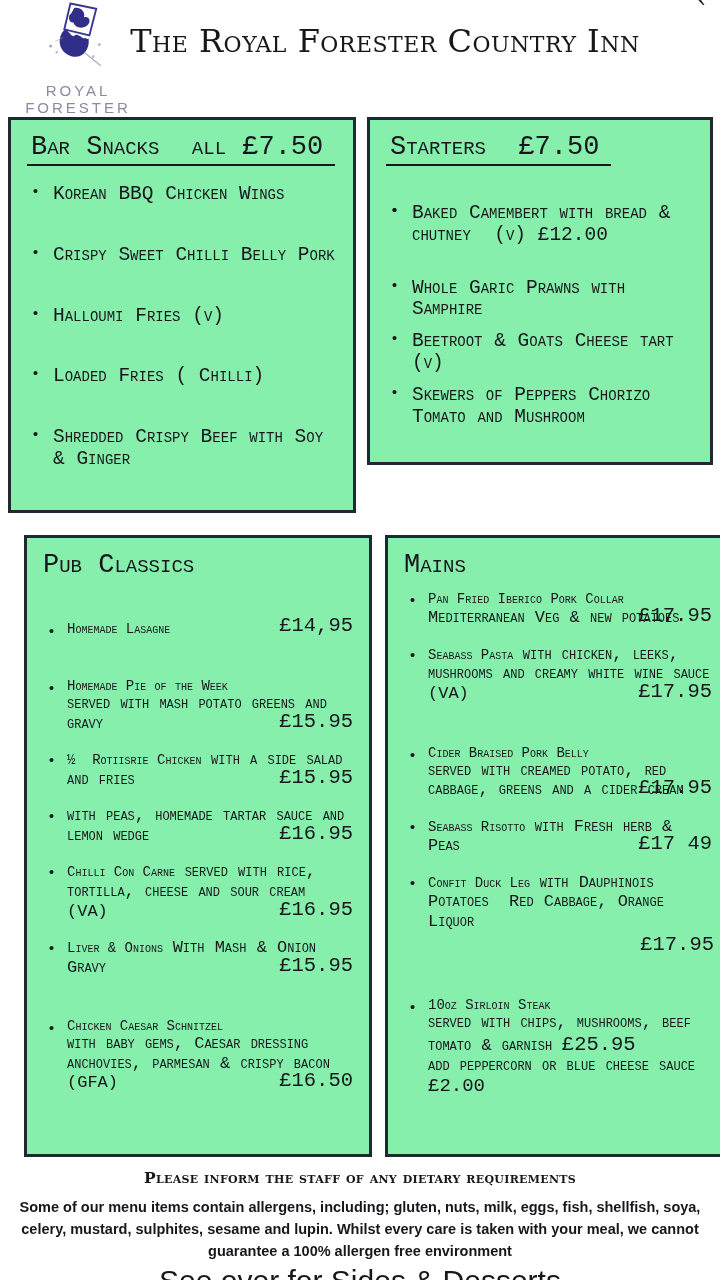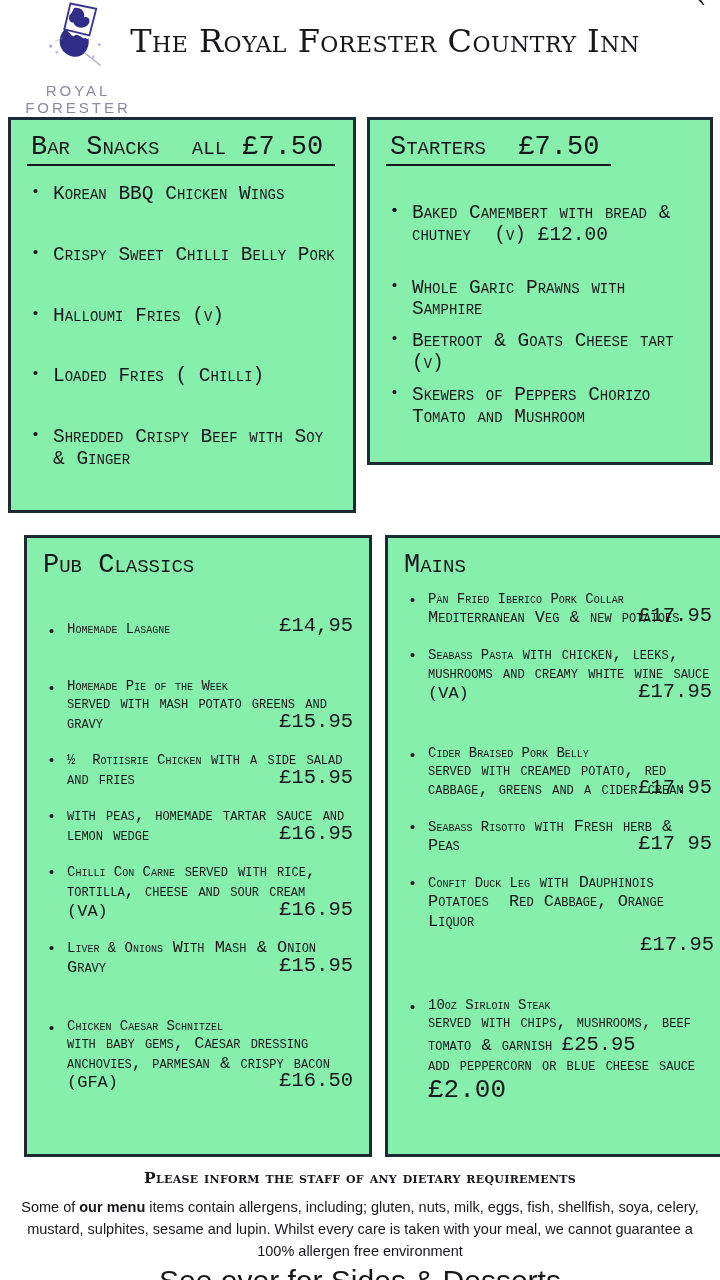--- a/index.html
+++ b/index.html
@@ -52,21 +52,21 @@
   
   .dish-list li { position:relative; padding-left:26px; line-height:1.15; margin-bottom:17px; }
   .dish-list .bullet { top:3px; }
   .dname { font-size:14px; white-space:pre-wrap;margin-top:41px; }
   .nb .dname { display:block; }
   .ddesc { font-size:17px; white-space:pre-wrap; }
   .dprice { font-size:20.5px; white-space:pre-wrap; position:absolute; right:2px; bottom:0; }
   .price-line .dprice { position:static; display:block; text-align:right; margin-top:1px; }
   .price-inline .dprice { position:static; }
   .dnote { display:block; font-size:17px; }
-  .dnote-price { font-size:26px; }
+  .dnote-price { font-size:19px; }
 
   
   .footer { position:absolute; left:0; top:1168px; width:720px; text-align:center; }
   .notice { font-variant:small-caps; font-weight:bold; font-size:15.5px; letter-spacing:0.3px; }
   .allergen { font-family:"Liberation Sans", sans-serif; font-size:14.5px; line-height:1.5;
               width:704px; margin:10px auto 0 auto; }
   .see-over { font-family:"Liberation Sans", sans-serif; font-size:30px; margin-top:2px; }
 </style>
 </head>
 <body>
@@ -126,23 +126,23 @@
     <li class="nb"><span class="bullet">•</span><span class="dname">Chicken Caesar Schnitzel</span><span class="ddesc">with baby gems, Caesar dressing anchovies, parmesan &amp; crispy bacon (GFA)</span><span class="dprice">£16.50</span></li>
   </ul>
 </section>
 
 <section class="box" id="box-mains">
   <h2 class="box-title"><span class="title-text">Mains</span></h2>
   <ul class="dish-list">
     <li><span class="bullet">•</span><span class="dname">Pan Fried Iberico Pork Collar</span> <span class="ddesc">Mediterranean Veg &amp; new potatoes</span><span class="dprice">£17.95</span></li>
     <li><span class="bullet">•</span><span class="dname">Seabass Pasta</span> <span class="ddesc">with chicken, leeks, mushrooms and creamy white wine sauce (VA)</span><span class="dprice">£17.95</span></li>
     <li class="nb"><span class="bullet">•</span><span class="dname">Cider Braised Pork Belly</span><span class="ddesc">served with creamed potato, red cabbage, greens and a cider cream</span><span class="dprice">£17.95</span></li>
-    <li><span class="bullet">•</span><span class="dname">Seabass Risotto</span> <span class="ddesc">with Fresh herb &amp; Peas</span><span class="dprice">£17 95</span></li>
+    <li><span class="bullet">•</span><span class="dname">Seabass Risotto</span> <span class="ddesc">with Fresh herb &amp; Peas</span><span class="dprice">£17 49</span></li>
     <li class="price-line"><span class="bullet">•</span><span class="dname">Confit Duck Leg</span> <span class="ddesc">with Dauphinois Potatoes  Red Cabbage, Orange Liquor</span><span class="dprice">£17.95</span></li>
     <li class="nb price-inline"><span class="bullet">•</span><span class="dname">10oz Sirloin Steak</span><span class="ddesc">served with chips, mushrooms, beef tomato &amp; garnish</span> <span class="dprice">£25.95</span><span class="dnote"><span>add peppercorn or blue cheese sauce </span><span class="dnote-price">£2.00</span></span></li>
   </ul>
 </section>
 
 <div class="footer">
   <div class="notice">Please inform the staff of any dietary requirements</div>
-  <p class="allergen" style="margin-bottom:0;"><span>Some of </span><b>our menu</b><span> items contain allergens, including; gluten, nuts, milk, eggs, fish, shellfish, soya, celery, mustard, sulphites, sesame and lupin. Whilst every care is taken with your meal, we cannot guarantee a 100% allergen free environment</span></p>
+  <p class="allergen" style="margin-bottom:0;font-weight:bold;"><span>Some of </span><b>our menu</b><span> items contain allergens, including; gluten, nuts, milk, eggs, fish, shellfish, soya, celery, mustard, sulphites, sesame and lupin. Whilst every care is taken with your meal, we cannot guarantee a 100% allergen free environment</span></p>
   <div class="see-over">See over for Sides &amp; Desserts</div>
 </div>
 
 </body></html>

